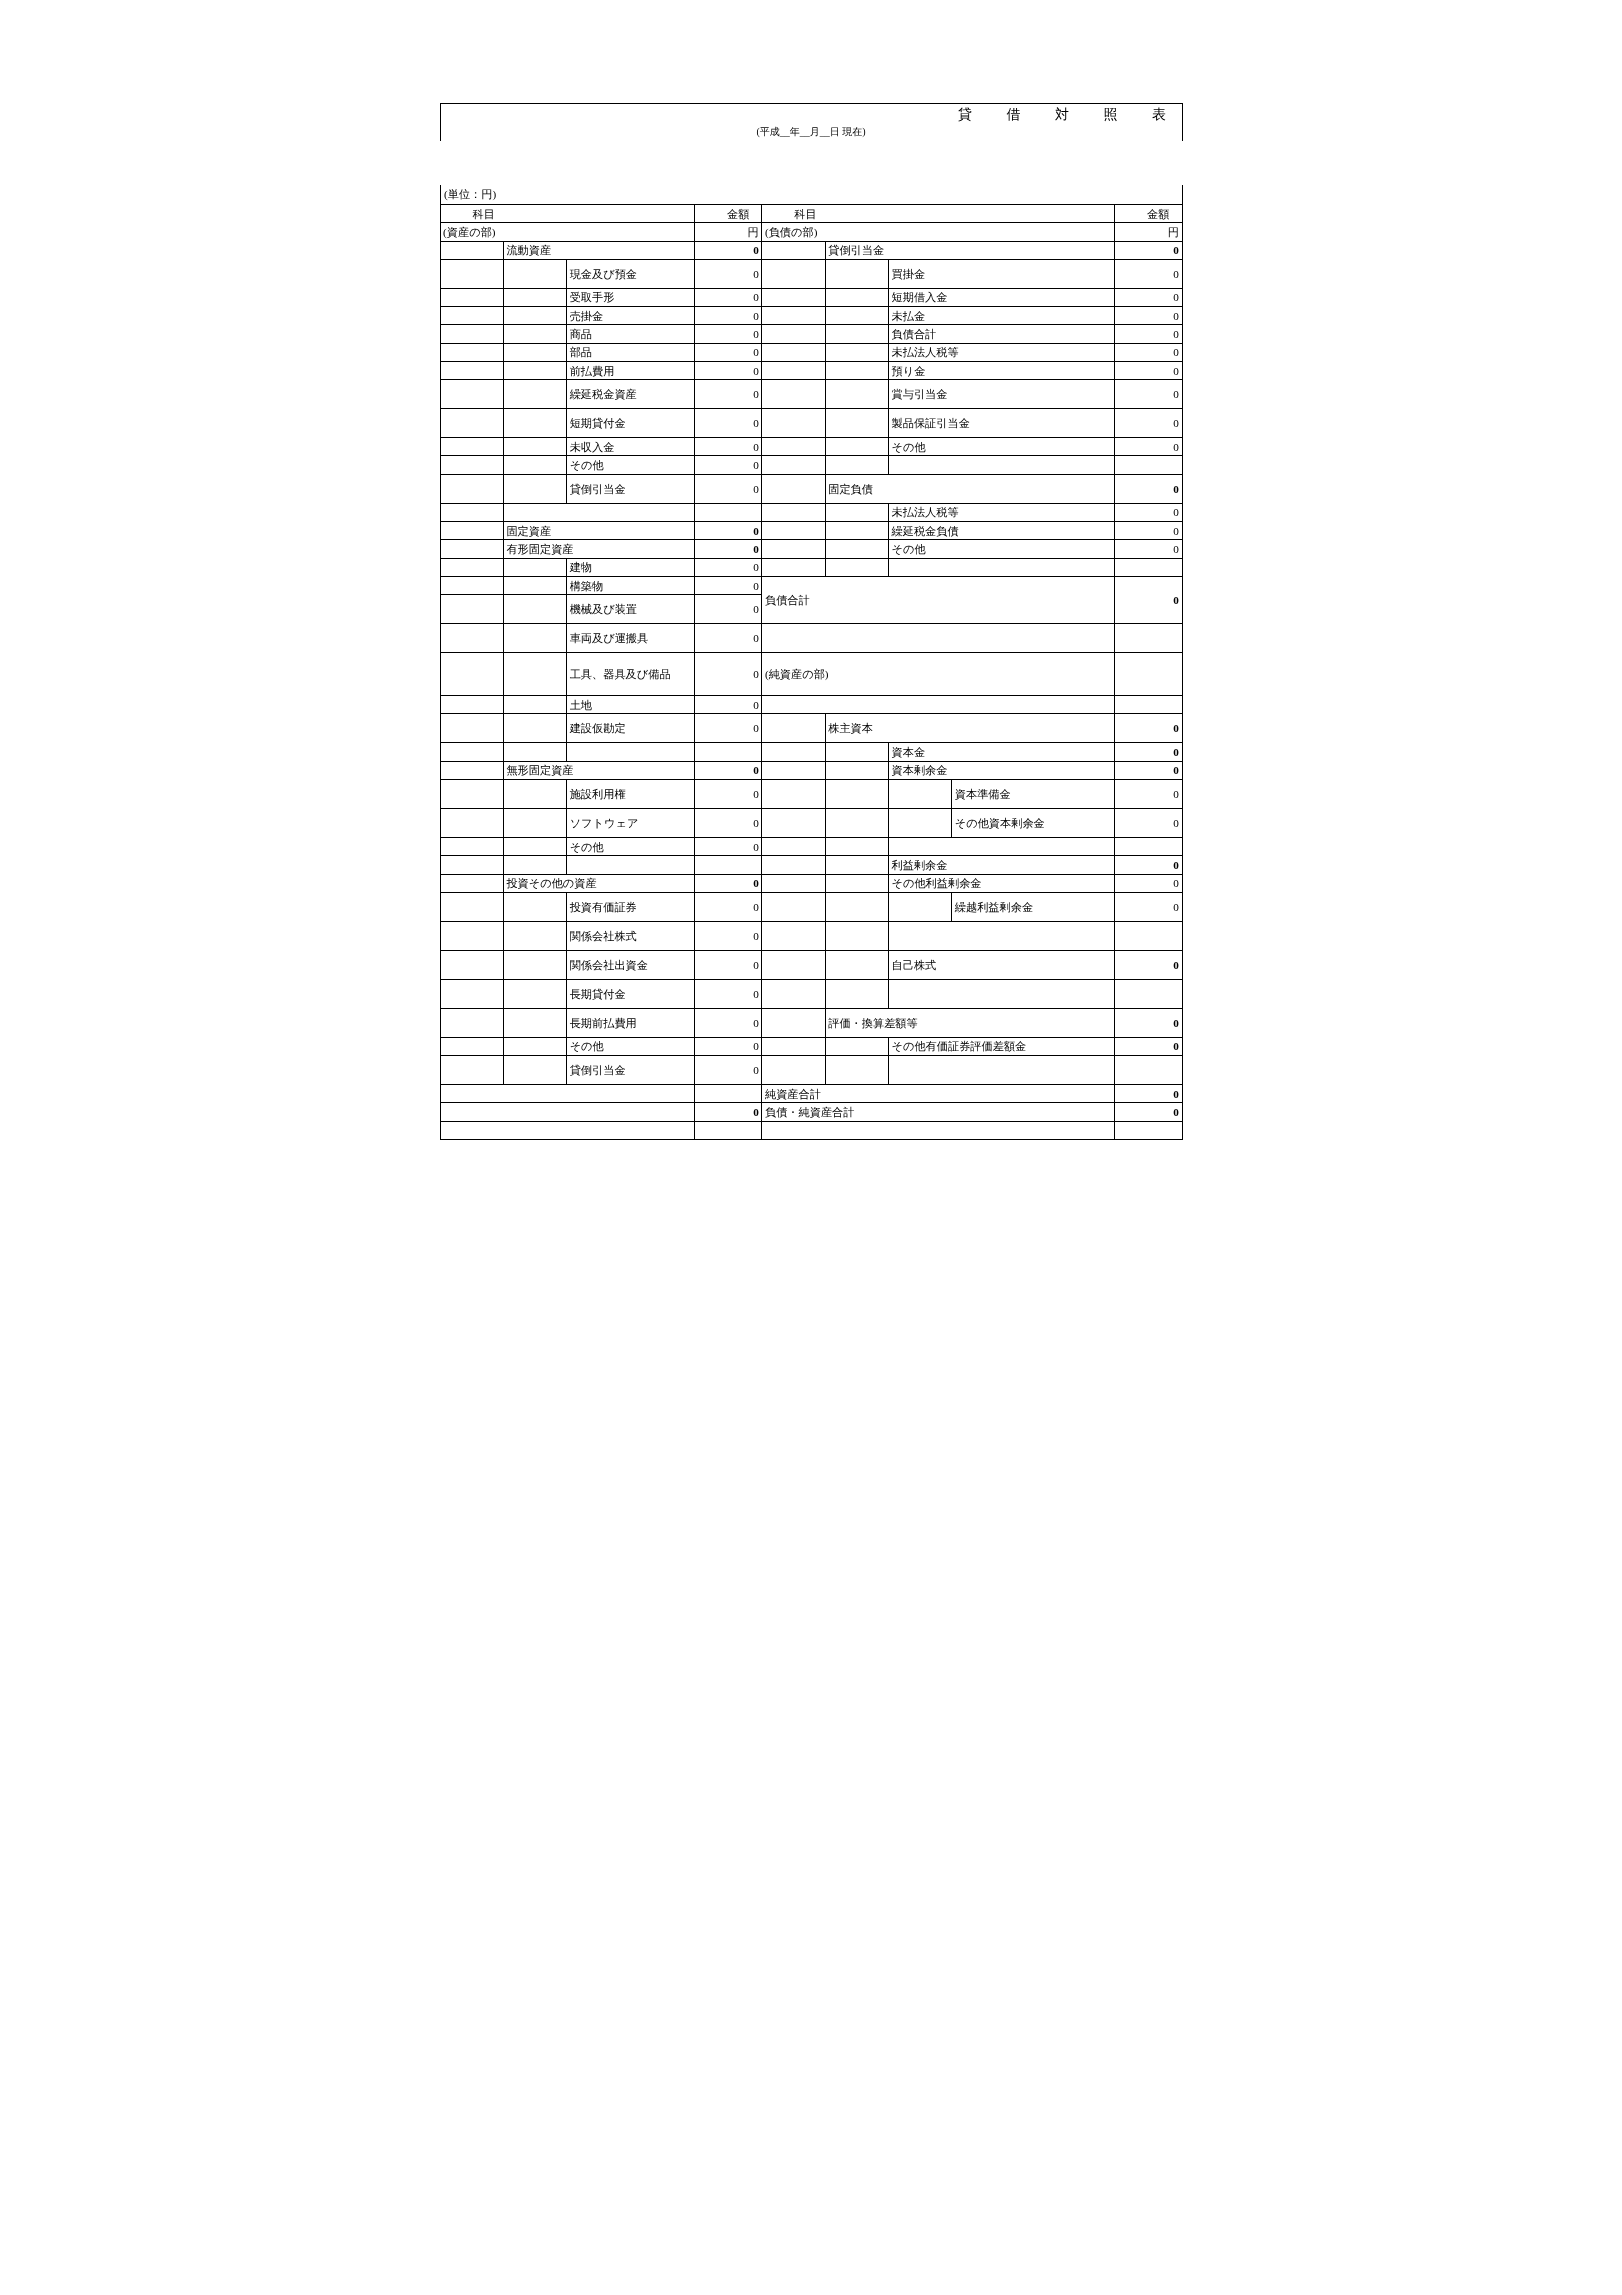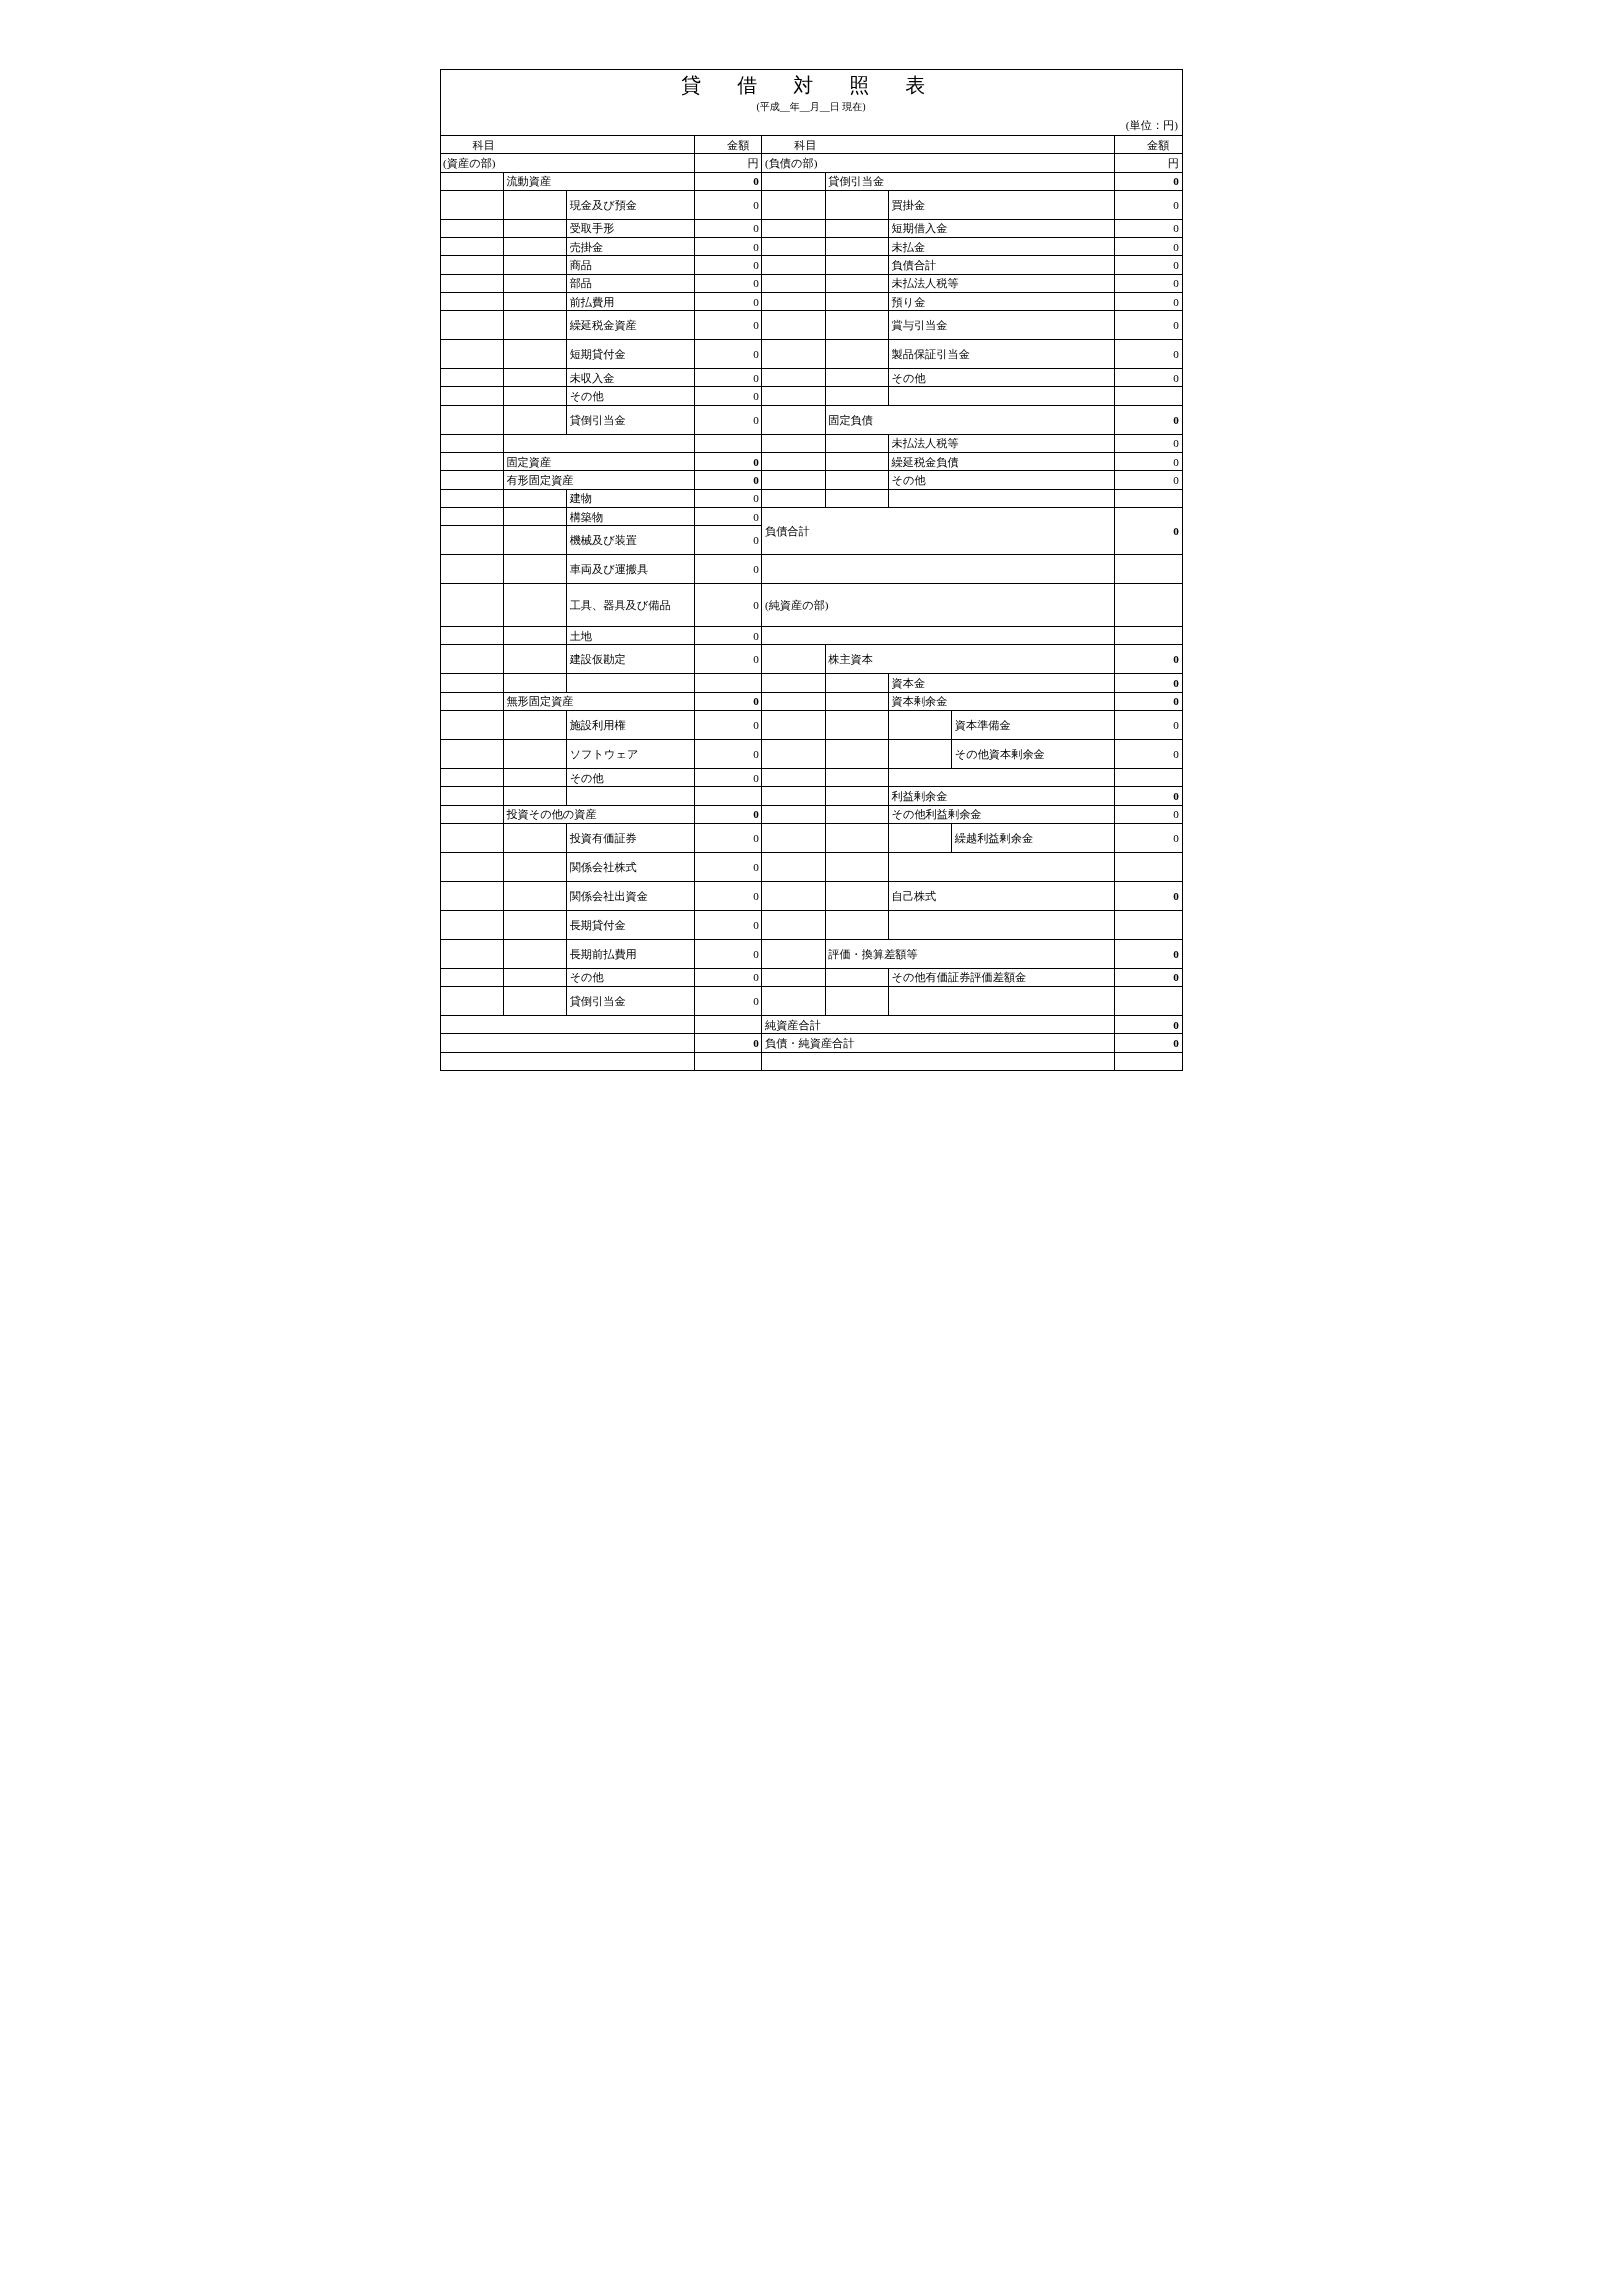--- a/index.html
+++ b/index.html
@@ -5,42 +5,44 @@
   body {
     font-family: "MS Mincho", "Hiragino Mincho ProN", serif;
     background: #fff;
     margin: 0;
     padding: 69px 43px;
     font-size: 11.2px;
     color: #000;
   }
   .page { width: 743px; margin: 0 auto; }
   .title {
-    text-align: center;
-    font-size: 20px;
+    text-align: right;
+    font-size: 14px;
     letter-spacing: 15.5px;
     border: 0.9px solid #000;
     border-bottom: none;
     padding: 1.7px 0;
+    margin-top: 34px;
   }
   .subtitle {
     text-align: center;
     font-size: 10px;
     border: 0.9px solid #000;
     border-top: none;
     border-bottom: none;
     padding: 0 0 1.7px 0;
   }
   .unit-row {
     border: 0.9px solid #000;
     border-top: none;
     border-bottom: none;
-    text-align: right;
+    text-align: left;
     padding: 1.7px 3.5px;
     height: 15.5px;
+    margin-top: 44px;
   }
   table {
     border-collapse: collapse;
     width: 100%;
     table-layout: fixed;
   }
   td {
     border: 0.9px solid #000;
     padding: 0.9px 2.6px;
     height: 15.5px;

